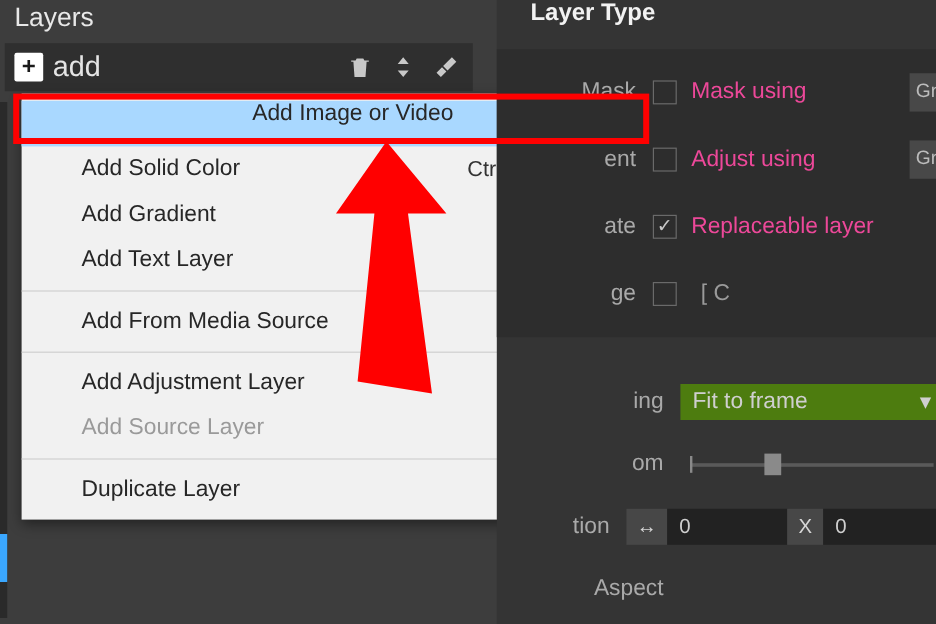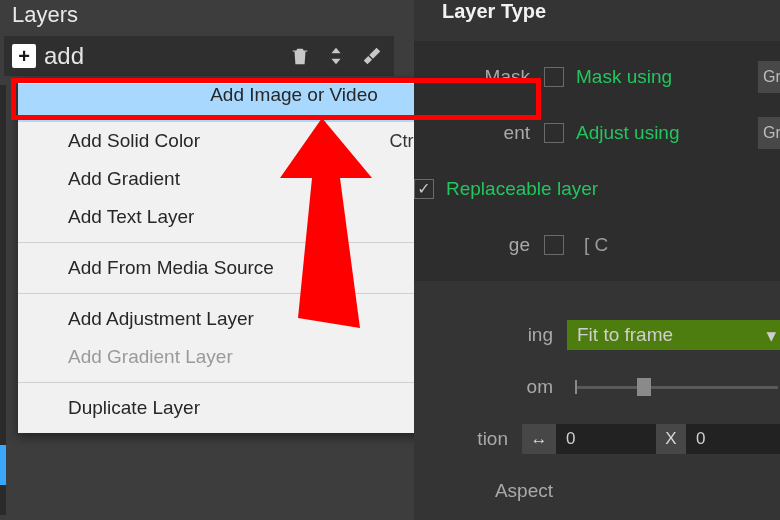--- a/index.html
+++ b/index.html
@@ -30,21 +30,21 @@
   .menu .item.disabled { color:#9a9a9a; }
 
   
   .right { position:absolute; left:414px; top:0; width:372px; height:520px; background:#343434; }
   .right .hdr { color:#f2f2f2; font-size:20px; font-weight:600; padding-left:28px; }
   .right .zone { background:#2d2d2d; margin-top:18px; padding: 8px 0; }
   .row { display:flex; align-items:center; height:56px; color:#a9a9a9; font-size:19px; }
   .row .lab { width: 130px; text-align:right; padding-right:14px; }
   .row .cb { width:20px; height:20px; border:1px solid #6a6a6a; background:#2d2d2d; margin-right:12px; display:flex; align-items:center; justify-content:center; }
   .row .cb.checked::after { content:"✓"; color:#c9c9c9; font-size:16px; line-height:1; }
-  .row .val { color:#22c55e; }
+  .row .val { color:#ec4899; }
   .row .btn-tail { margin-left:auto; width:28px; height:32px; background:#484848; color:#bcbcbc; display:flex; align-items:center; justify-content:center; font-size:16px; }
 
   .right .spacer { height: 28px; }
 
   .row2 { display:flex; align-items:center; height:52px; color:#a9a9a9; font-size:19px;margin-left:23px; }
   .row2 .lab { width:130px; text-align:right; padding-right:14px; }
   .sel { flex:1; height:30px; background:#4d7c0f; color:#cfcfcf; display:flex; align-items:center; padding:0 10px; }
   .sel .chev { margin-left:auto; color:#cfcfcf; }
 
   .slider { flex:1; height:30px; position:relative; }
@@ -116,21 +116,21 @@
     <div class="sep"></div>
     <div class="item">
       <span>Add From Media Source</span>
     </div>
     <div class="sep"></div>
     <div class="item">
       <span>Add Adjustment Layer</span>
       <span class="chevron">›</span>
     </div>
     <div class="item disabled">
-      <span>Add Gradient Layer</span>
+      <span>Add Source Layer</span>
       <span class="chevron">›</span>
     </div>
     <div class="sep"></div>
     <div class="item">
       <span>Duplicate Layer</span>
       <span class="shortcut">Ctrl+D</span>
     </div>
   </div>
 
   <div class="right">
@@ -143,20 +143,21 @@
         <div class="val">Mask using</div>
         <div class="btn-tail">Gr</div>
       </div>
       <div class="row">
         <div class="lab">ent</div>
         <div class="cb"></div>
         <div class="val">Adjust using</div>
         <div class="btn-tail">Gr</div>
       </div>
       <div class="row">
+        <div class="lab">ate</div>
         <div class="cb checked"></div>
         <div class="val">Replaceable layer</div>
       </div>
       <div class="row">
         <div class="lab">ge</div>
         <div class="cb"></div>
         <div style="margin-left:8px;color:#9a9a9a;">[ C</div>
       </div>
     </div>
 

